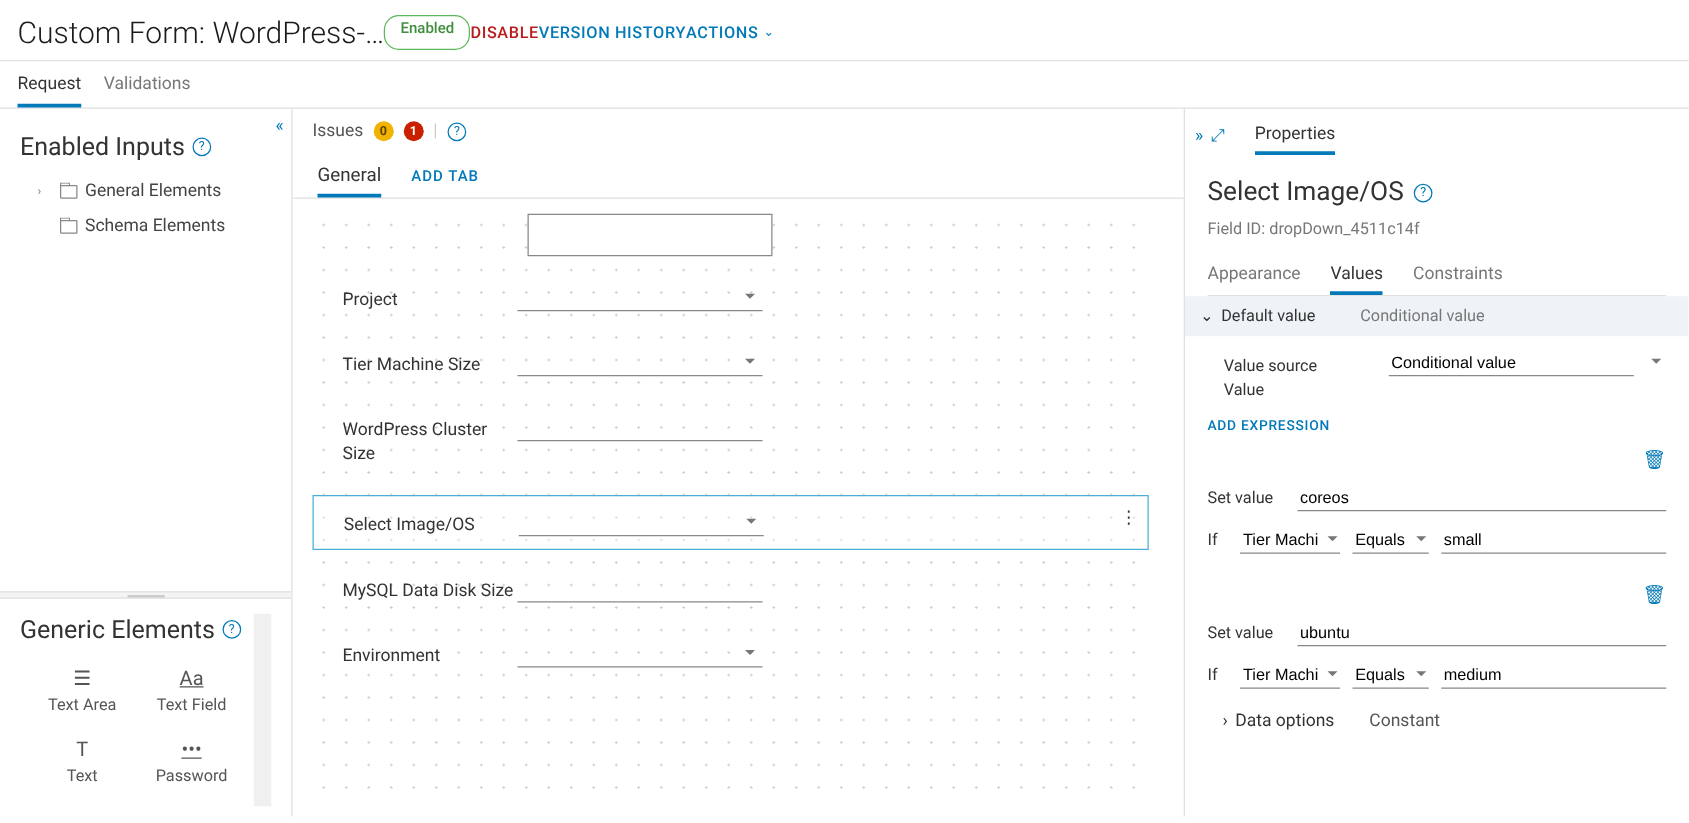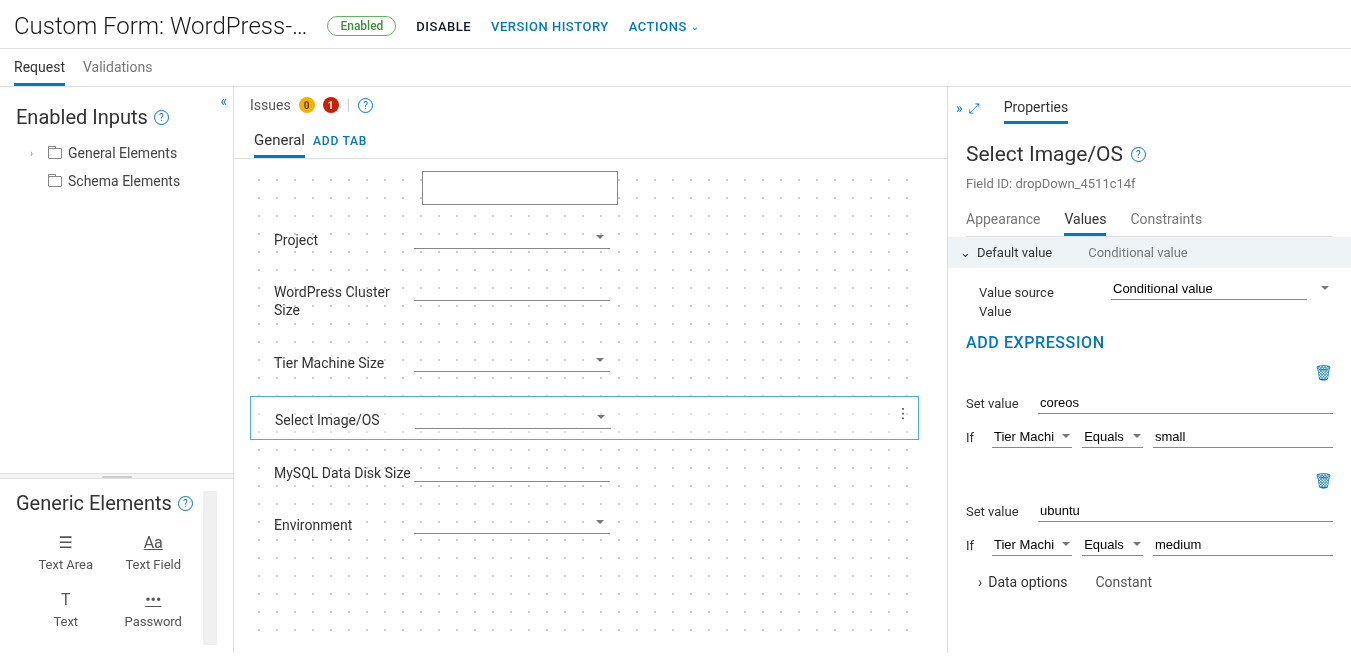--- a/index.html
+++ b/index.html
@@ -1,22 +1,22 @@
 <!DOCTYPE html>
 <html><head>
 <meta charset="utf-8">
 <style>
 * { box-sizing: border-box; margin: 0; padding: 0; }
 body { font-family: -apple-system, "Segoe UI", Roboto, Arial, sans-serif; font-size: 13px; color: #333; background: #fff; width: 1351px; height: 658px; overflow: hidden; }
 
-.header { display: flex; align-items: center; padding: 12px 14px 8px; border-bottom: 1px solid #e0e0e0; gap: 20px; }
+.header { display: flex; padding: 12px 14px 8px; border-bottom: 1px solid #e0e0e0; }
 .header-title { font-size: 24px; font-weight: 300; color: #1a1a1a; white-space: nowrap; max-width: 320px; overflow: hidden; text-overflow: ellipsis; }
 .badge-enabled { border: 1px solid #5db85b; color: #3f8d3d; border-radius: 12px; padding: 2px 12px; font-size: 12px; font-weight: 500; }
 .header-link { color: #0279b8; font-size: 13px; font-weight: 500; letter-spacing: 0.5px; text-transform: uppercase; cursor: pointer; display: flex; align-items: center; gap: 4px; }
-.header-link.disabled { color: #0f172a; cursor: default; }
+.header-link.disabled { color: #b91c1c; cursor: default; }
 .chev { font-size: 10px; }
 
 .tabs-row { display: flex; gap: 18px; padding: 0 14px; border-bottom: 1px solid #e0e0e0; }
 .tab-main { padding: 10px 0 8px; color: #777; font-size: 14px; cursor: pointer; border-bottom: 3px solid transparent; }
 .tab-main.active { color: #333; border-bottom-color: #0279b8; }
 
 .body-row { display: flex; height: calc(658px - 92px); }
 
 .left-panel { width: 234px; border-right: 1px solid #e0e0e0; display: flex; flex-direction: column; position: relative; }
 .collapse-left { position: absolute; top: 6px; right: 6px; color: #0279b8; cursor: pointer; font-size: 14px; }
@@ -34,21 +34,21 @@
 .gen-item { width: 50%; display: flex; flex-direction: column; align-items: center; gap: 4px; padding: 8px 0; color: #555; font-size: 13px; cursor: grab; }
 .gen-icon { height: 22px; display: flex; align-items: center; justify-content: center; font-size: 16px; color: #555; }
 .scroll-stub { width: 14px; background: #f0f0f0; }
 
 .canvas-wrap { flex: 1; display: flex; flex-direction: column; min-width: 0; }
 .canvas-top { display: flex; justify-content: flex-start; align-items: center; padding: 10px 16px; gap: 8px; font-size: 14px; color: #555; }
 .issue-dot { width: 16px; height: 16px; border-radius: 50%; display: inline-flex; align-items: center; justify-content: center; font-size: 10px; font-weight: bold; color: #fff; }
 .issue-warn { background: #f2b200; color: #5c4000; }
 .issue-err { background: #c92100; }
 .sep { color: #ccc; }
-.canvas-tabs { display: flex; gap: 8px; padding: 0 20px; border-bottom: 1px solid #e0e0e0; align-items: baseline; }
+.canvas-tabs { display: flex; gap: 24px; padding: 0 20px; border-bottom: 1px solid #e0e0e0; align-items: baseline; }
 .ctab { padding: 8px 0 6px; color: #333; font-size: 15px; border-bottom: 3px solid transparent; cursor: pointer; }
 .ctab.active { border-bottom-color: #0279b8; }
 .addtab { color: #0279b8; font-size: 12px; letter-spacing: 0.8px; font-weight: 500; cursor: pointer; }
 .canvas-body { flex: 1; overflow-y: auto; position: relative; padding: 12px 28px 12px 16px; }
 .dotgrid { position: absolute; inset: 12px 28px 12px 16px; background-image: radial-gradient(#cfcfcf 1px, transparent 1px); background-size: 18px 18px; z-index: 0; }
 .fields { position: relative; z-index: 1; }
 .field-row { display: flex; align-items: flex-start; padding: 6px 8px; margin: 0 0 18px 0; }
 .field-row.boxrow { border: 1px solid #49afd9; background: rgba(255,255,255,0.4); margin: 0 0 14px 0; padding: 10px 8px; position: relative; }
 .field-label { width: 156px; padding-top: 4px; font-size: 14px; color: #333; padding-left: 16px; line-height: 1.3; }
 .field-input { width: 196px; height: 22px; border: none; border-bottom: 1px solid #888; background: transparent; position: relative; }
@@ -67,21 +67,21 @@
 .ptab { padding: 6px 0; color: #777; font-size: 14px; cursor: pointer; border-bottom: 3px solid transparent; }
 .ptab.active { color: #333; border-bottom-color: #0279b8; }
 .acc-bar { background: #eef3f7; padding: 8px 12px; margin: 0 -18px; display: flex; gap: 36px; align-items: center; }
 .acc-item { display: flex; align-items: center; gap: 6px; font-size: 13px; color: #333; cursor: pointer; }
 .acc-item.secondary { color: #777; }
 .kv-row { display: flex; align-items: flex-end; padding: 10px 0 0; gap: 12px; margin-left: 13px; }
 .kv-label { width: 120px; font-size: 13px; color: #333; }
 .kv-input { flex: 1; height: 22px; border: none; border-bottom: 1px solid #888; font-size: 13px; padding: 2px 18px 2px 2px; background: transparent; position: relative; }
 .kv-select-wrap { flex: 1; position: relative; }
 .kv-select-wrap::after { content: ""; position: absolute; right: 4px; top: 8px; border: 4px solid transparent; border-top-color: #777; pointer-events: none; }
-.add-expr { color: #0279b8; font-size: 16px; letter-spacing: 0.6px; font-weight: 500; cursor: pointer; padding: 14px 0 6px; display: inline-block; }
+.add-expr { color: #0279b8; font-size: 11px; letter-spacing: 0.6px; font-weight: 500; cursor: pointer; padding: 14px 0 6px; display: inline-block; }
 .expr-block { margin-top: 6px; position: relative; }
 .trash { position: absolute; right: 0; top: 0; color: #0279b8; cursor: pointer; font-size: 15px; }
 .expr-row { display: flex; align-items: center; gap: 10px; padding: 6px 0; }
 .elabel { width: 62px; font-size: 13px; color: #333; }
 .ein { height: 22px; border: none; border-bottom: 1px solid #888; font-size: 13px; padding: 2px 2px; background: transparent; }
 .ein.w1 { flex: 1; }
 .esel-wrap { position: relative; }
 .esel-wrap::after { content: ""; position: absolute; right: 2px; top: 8px; border: 4px solid transparent; border-top-color: #777; pointer-events: none; }
 .esel-wrap .ein { padding-right: 16px; width: 100%; }
 .w100 { width: 100px; }
@@ -180,26 +180,26 @@
     </div>
     <div class="canvas-body">
       <div class="dotgrid"></div>
       <div class="fields">
         <div class="first-empty"></div>
         <div class="field-row">
           <div class="field-label">Project</div>
           <div class="field-input select"></div>
         </div>
         <div class="field-row">
+          <div class="field-label">Tier Machine Size</div>
+          <div class="field-input select"></div>
+        </div>
+        <div class="field-row">
           <div class="field-label">WordPress Cluster Size</div>
           <div class="field-input"></div>
-        </div>
-        <div class="field-row">
-          <div class="field-label">Tier Machine Size</div>
-          <div class="field-input select"></div>
         </div>
         <div class="field-row boxrow">
           <div class="field-label">Select Image/OS</div>
           <div class="field-input select"></div>
           <span class="row-menu">⋮</span>
         </div>
         <div class="field-row">
           <div class="field-label">MySQL Data Disk Size</div>
           <div class="field-input"></div>
         </div>

